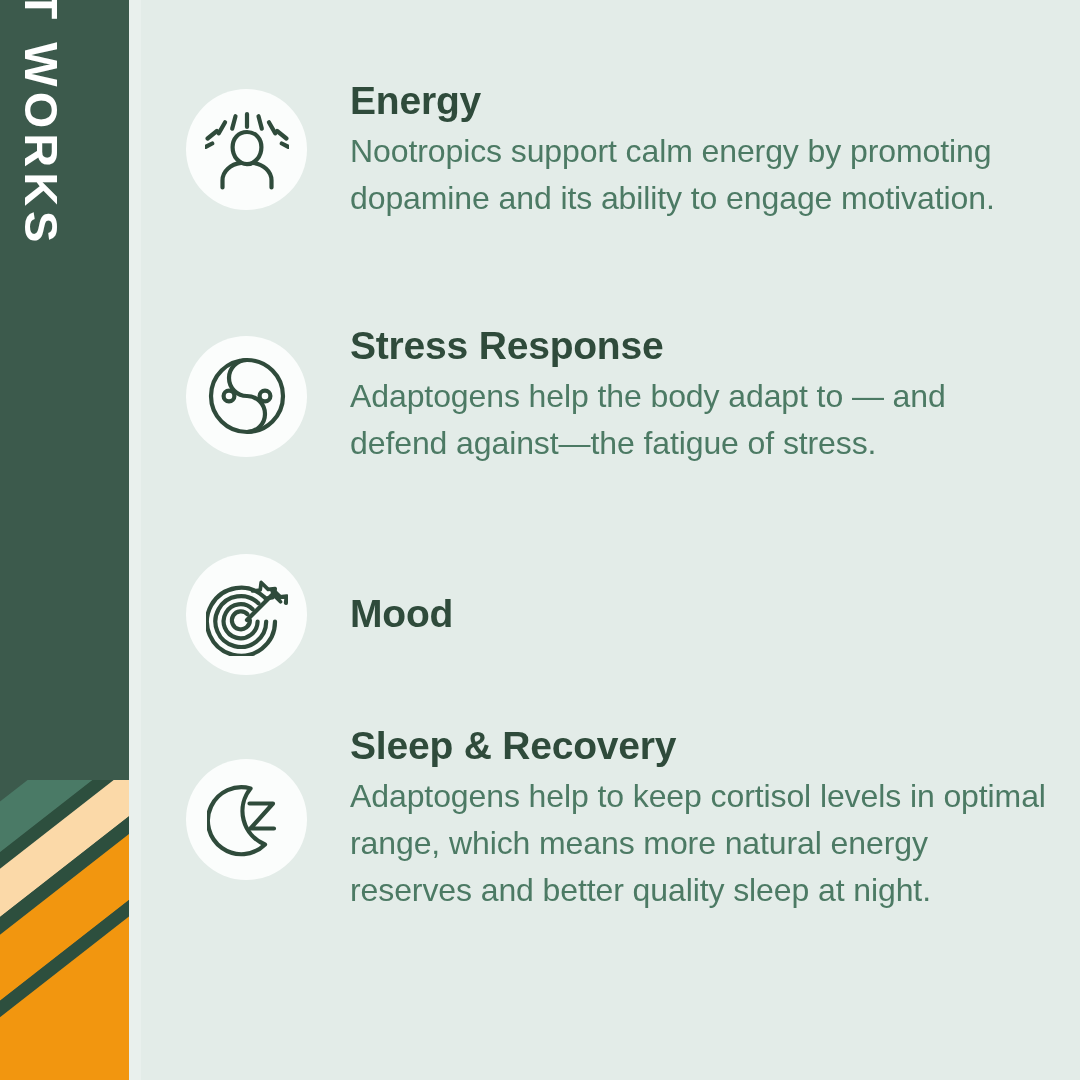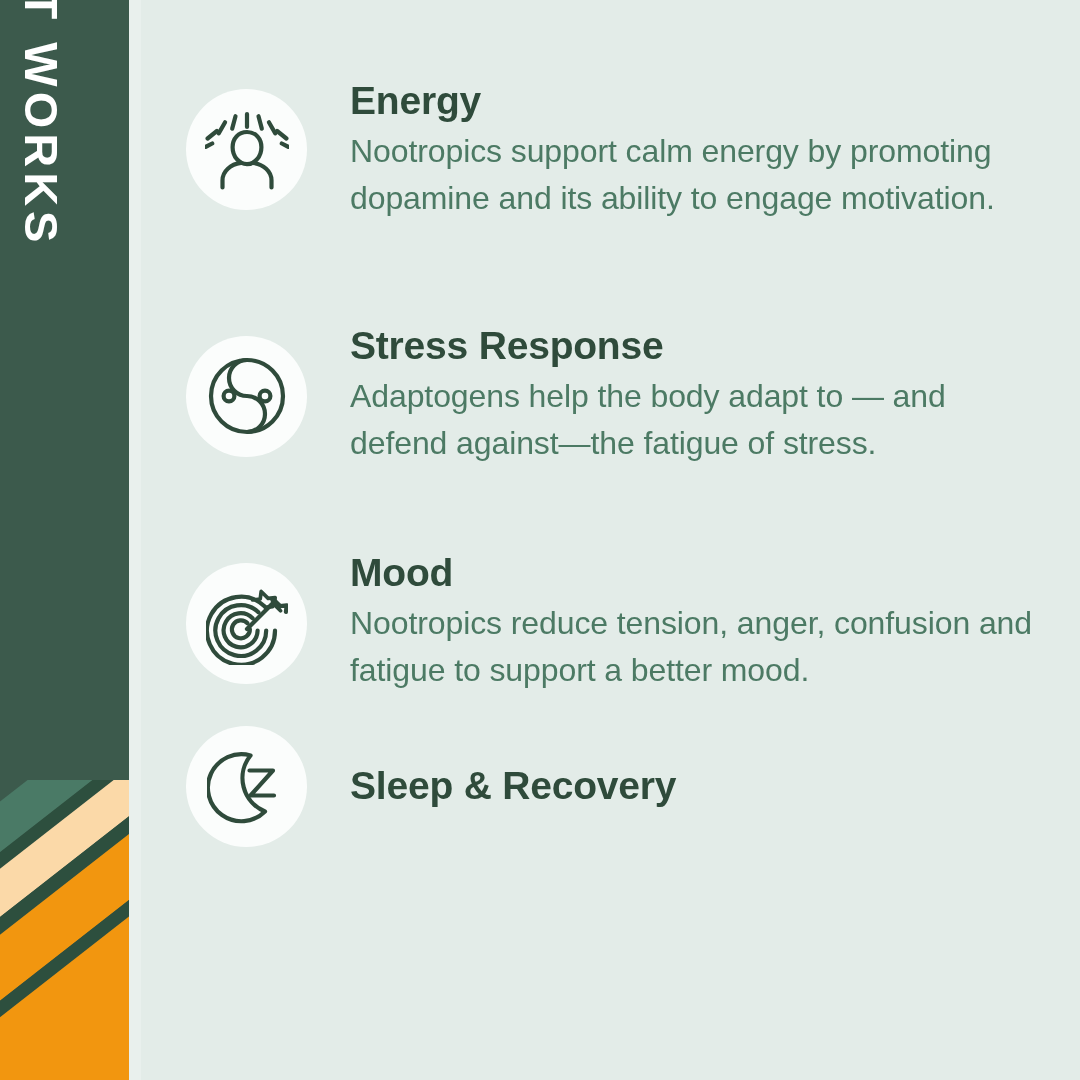--- a/index.html
+++ b/index.html
@@ -225,34 +225,34 @@
             <line x1="41" y1="46" x2="66" y2="21"></line>
 
             <path d="M57.5 18.7l8.6-1.1 1.1-8.6 7.9 7.9 8.0-0.9-0.9 8.0 7.0 7.0" transform="translate(-11,-3) scale(0.88) translate(8,4)"></path>
             <path d="M59.5 24.5l7.0-1.0 1.0-7.0 6.6 6.6 6.6-0.8-0.8 6.6"></path>
             <path d="M66.5 17.5l6.6 6.6"></path>
           </svg>
         </span>
       </div>
       <div class="row-text">
         <h2 class="row-heading">Mood</h2>
-        <p class="row-body">Nootropics reduce tension, anger, confusion and fatigue to support a better mood.</p>
       </div>
     </div>
 
     <div class="row row-3">
       <div class="icon-badge">
         <span>
           <svg width="80" height="80" viewBox="0 0 80 80" xmlns="http://www.w3.org/2000/svg" fill="none" stroke="#2f4b3b" stroke-width="4.2" stroke-linecap="round" stroke-linejoin="round">
 
             <path d="M43.5 8.5A33.5 33.5 0 1 0 58 64.5 36 36 0 0 1 43.5 8.5z"></path>
 
             <path d="M42.5 23.5h23.5L43.5 48.5h23.5"></path>
           </svg>
         </span>
       </div>
       <div class="row-text">
         <h2 class="row-heading">Sleep &amp; Recovery</h2>
+        <p class="row-body">Adaptogens help to keep cortisol levels in optimal range, which means more natural energy reserves and better quality sleep at night.</p>
       </div>
     </div>
 
   </div>
 </div>
 
 </body></html>

